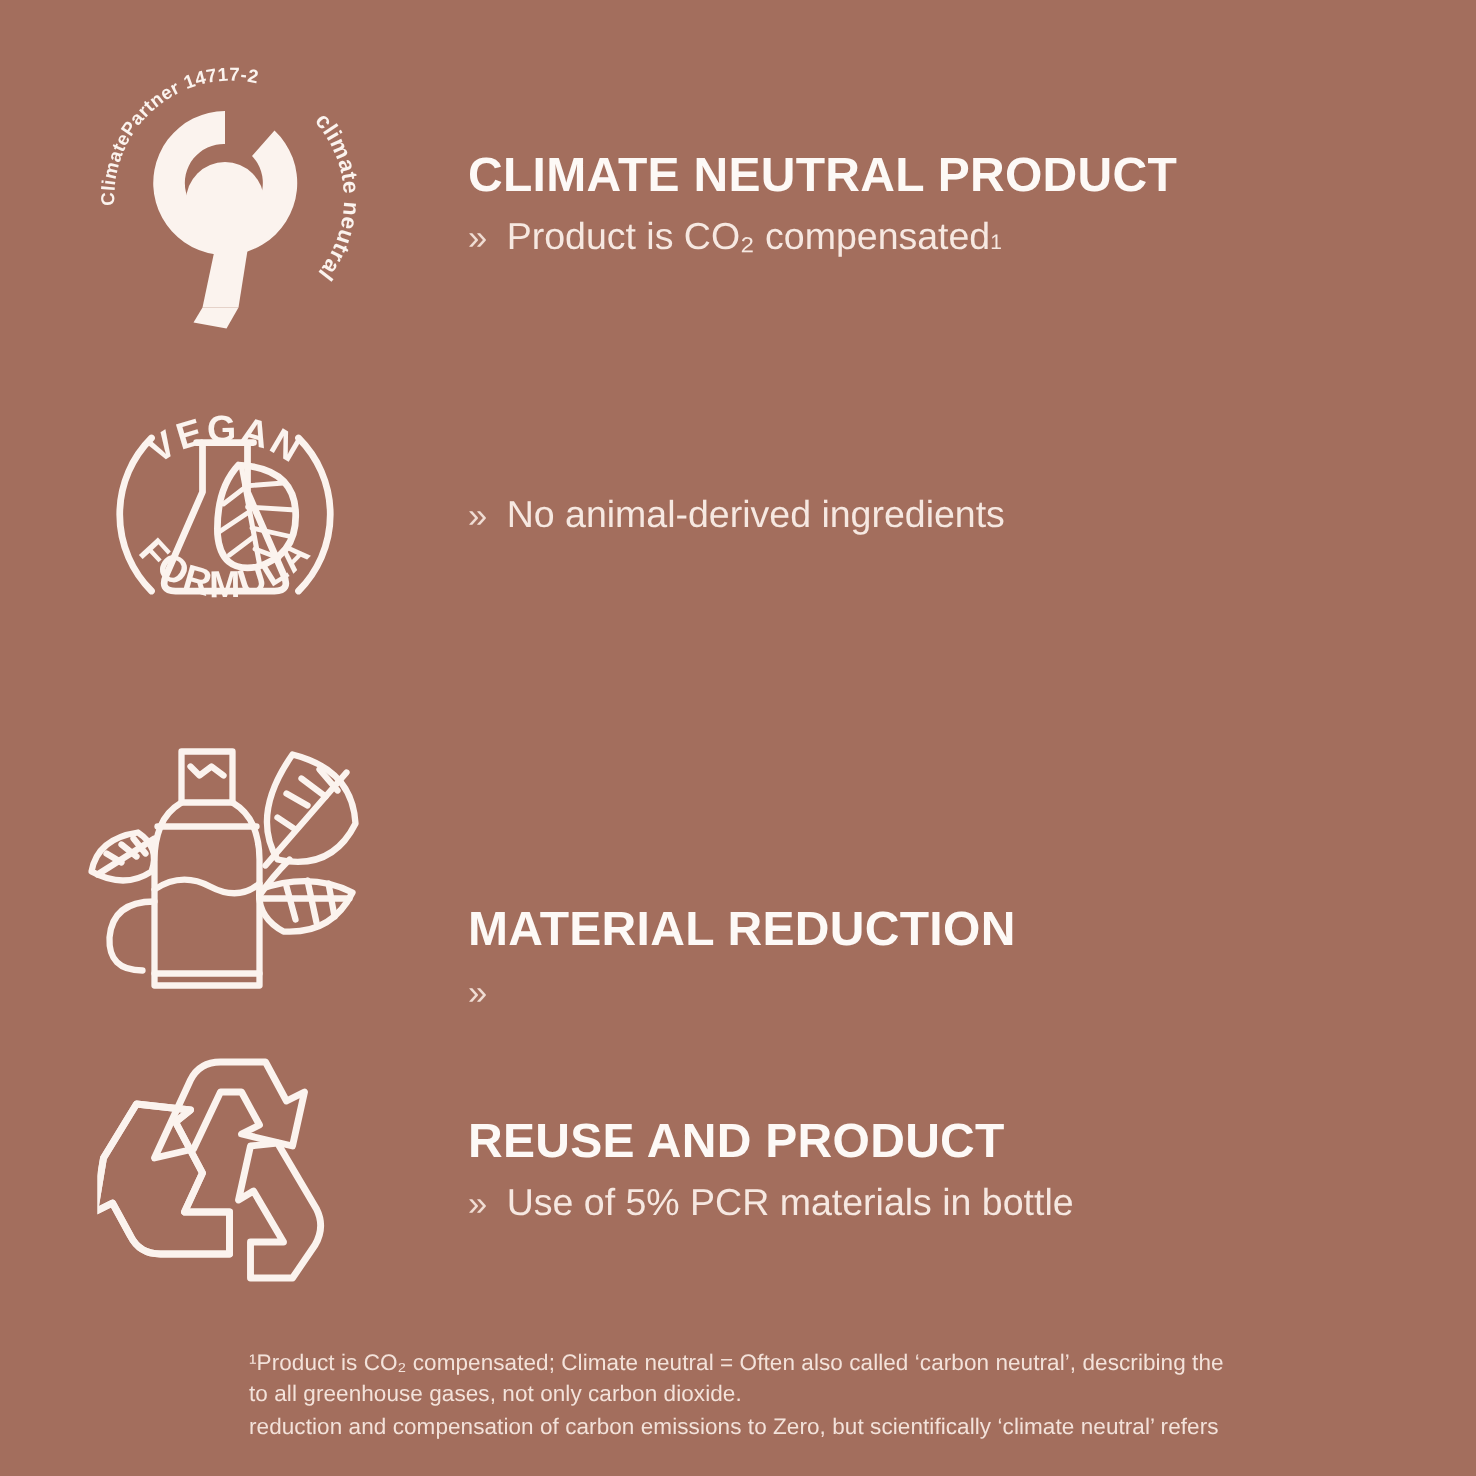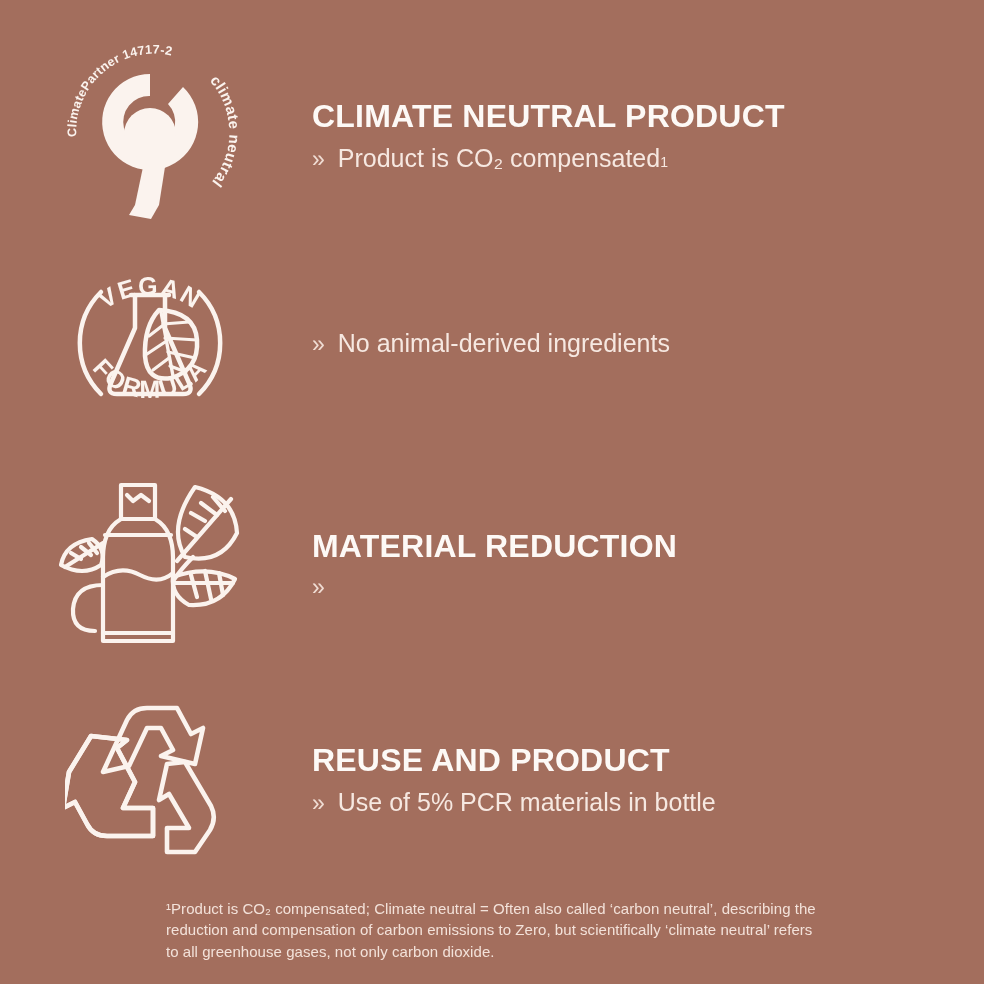--- a/index.html
+++ b/index.html
@@ -64,21 +64,21 @@
   .desc-text { display: inline-block; }
   .sup {
     font-size: 0.56em;
     vertical-align: super;
     line-height: 0;
   }
 
   
   #row-climate   { top: 44px;  height: 180px; }
   #row-vegan     { top: 248px; height: 190px; }
-  #row-material  { top: 470px; height: 190px; }
+  #row-material  { top: 484px; height: 190px; align-items: flex-end; }
   #row-recycle   { top: 690px; height: 180px; }
 
   #row-climate  .feature-text { padding-top: 4px; }
 
   
   .footnote {
     position: absolute;
     left: 166px;
     top: 898px;
     width: 790px;
@@ -281,17 +281,17 @@
       <h2 class="feature-title">REUSE AND PRODUCT</h2>
       <p class="feature-desc">
         <span class="bullet-mark">»</span>
         <span class="desc-text">Use of 5% PCR materials in bottle</span>
       </p>
     </div>
   </div>
 
   <div class="footnote">
     <span class="fn-line">¹Product is CO₂ compensated; Climate neutral = Often also called ‘carbon neutral’, describing the</span>
+    <span class="fn-line">to all greenhouse gases, not only carbon dioxide.</span>
     <span class="fn-line">reduction and compensation of carbon emissions to Zero, but scientifically ‘climate neutral’ refers</span>
-    <span class="fn-line">to all greenhouse gases, not only carbon dioxide.</span>
   </div>
 
 </div>
 
 </body></html>

